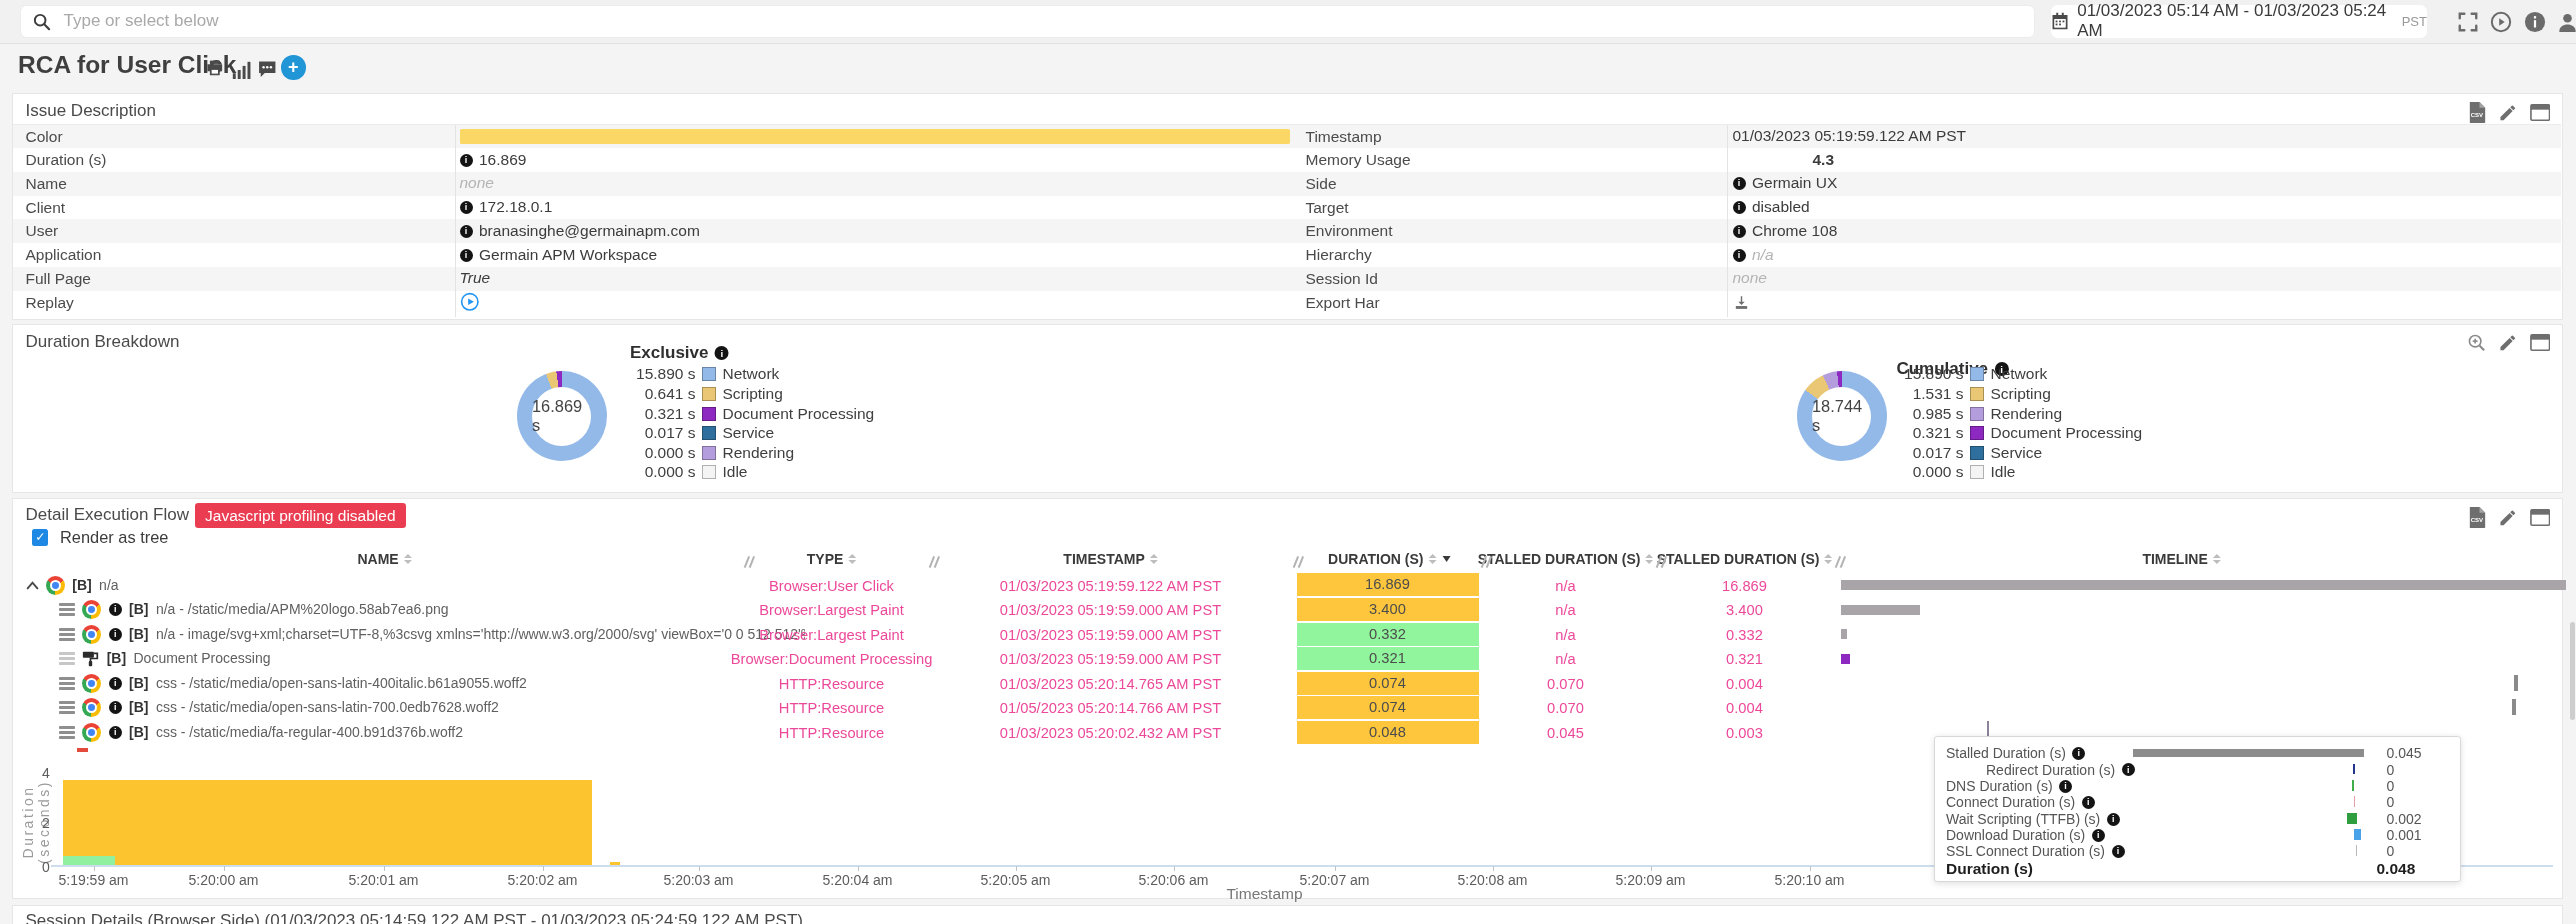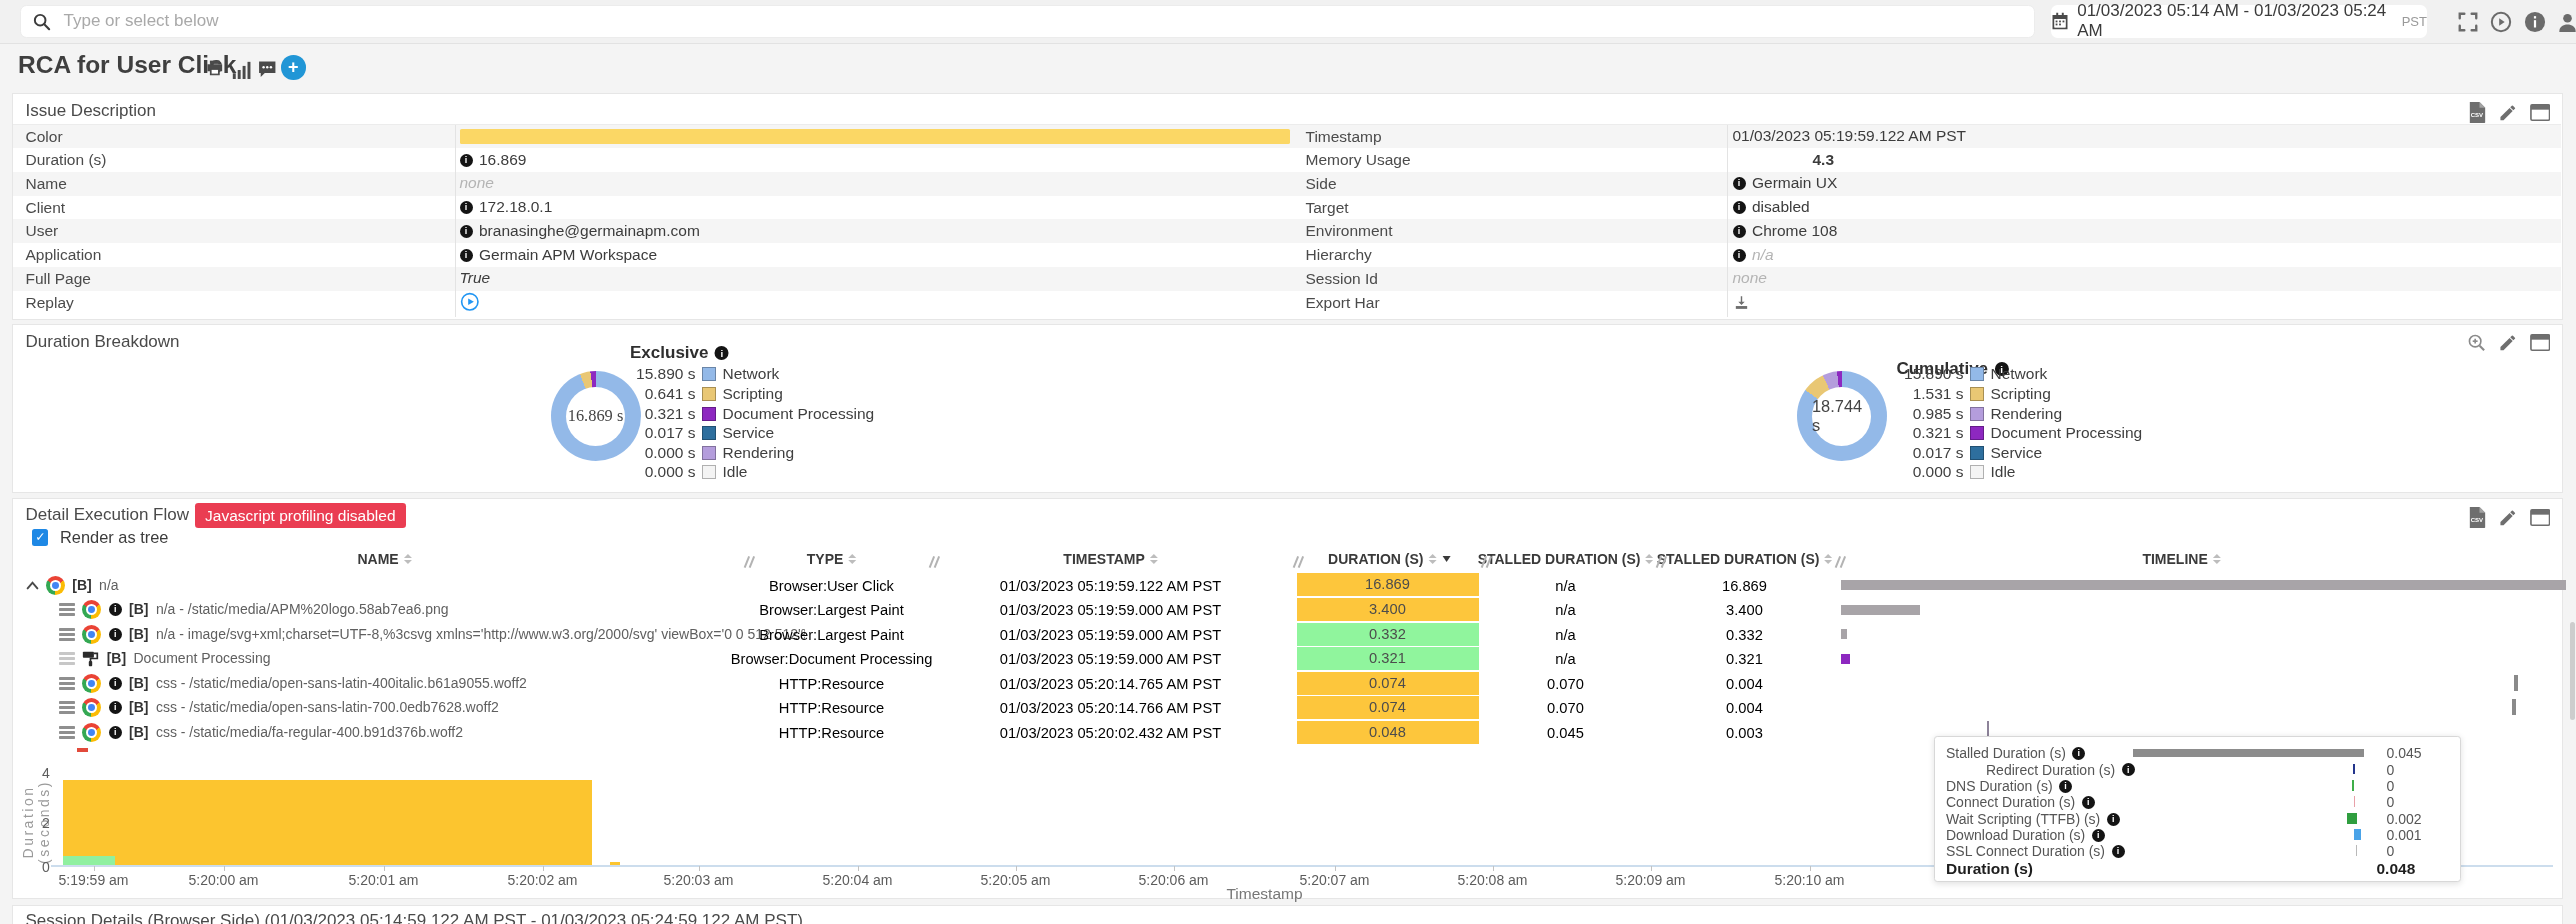--- a/index.html
+++ b/index.html
@@ -61,21 +61,21 @@
   .tri-up{width:0;height:0;border-left:4.1px solid transparent;border-right:4.1px solid transparent;border-bottom:4.9px solid #bdbdbd;}
   .tri-dn{width:0;height:0;border-left:4.1px solid transparent;border-right:4.1px solid transparent;border-top:4.9px solid #bdbdbd;}
   .tri-sorted{width:0;height:0;border-left:4.9px solid transparent;border-right:4.9px solid transparent;border-top:6.5px solid #3a3a3a;margin-left:1.6px;}
   .handle{position:absolute;top:57px;width:14.7px;height:12.3px;cursor:col-resize;}
   .handle i{position:absolute;top:0;width:1.6px;height:11.5px;background:#b3b3b3;transform:rotate(22deg);}
   .handle i:first-child{left:4.1px;} .handle i:last-child{left:9px;}
 
   .tr-name{position:absolute;height:24.5px;display:flex;align-items:center;gap:7.4px;width:746px;overflow:hidden;cursor:pointer;}
   .tr-text{font-size:14px;color:#5f5f5f;white-space:nowrap;}
   .tr-b{font-size:14px;font-weight:bold;color:#333;}
-  .cell-c{position:absolute;transform:translateX(-50%);font-size:14.7px;color:#000000;white-space:nowrap;}
+  .cell-c{position:absolute;transform:translateX(-50%);font-size:14.7px;color:#ec4899;white-space:nowrap;}
   .dur-cell{position:absolute;width:182px;height:23px;line-height:23px;text-align:center;font-size:14.7px;color:#4c4c4c;}
   .tl-bar{position:absolute;}
   .menu-ic{display:inline-flex;flex-direction:column;gap:2.5px;flex:0 0 auto;cursor:pointer;}
   .menu-ic i{width:16.4px;height:2.5px;background:#8f8f8f;border-radius:0.8px;}
   .menu-ic.light i{background:#c7c7c7;}
   .chrome{width:19px;height:19px;border-radius:50%;background:conic-gradient(from 60deg,#fbbc05 0 120deg,#34a853 0 240deg,#ea4335 0 360deg);position:relative;flex:0 0 auto;}
   .chrome::after{content:"";position:absolute;inset:4.1px;border-radius:50%;background:#4285f4;border:2.5px solid #fff;box-sizing:border-box;}
   .info-sm{display:inline-flex;width:13px;height:13px;border-radius:50%;background:#141414;color:#fff;font-size:9px;font-weight:bold;align-items:center;justify-content:center;flex:0 0 auto;}
 
   
@@ -323,21 +323,21 @@
           </svg>
       </span>
     </div>
 
     <div class="donut-title" style="left:667px;">
       <span>Exclusive</span>
       <span class="info-dot">
           <span>i</span>
         </span>
     </div>
-    <div class="donut" id="donut-exclusive" style="left: 538px; top: 46px; background: conic-gradient(rgb(147, 185, 232) 0deg, rgb(147, 185, 232) 339.107deg, rgb(233, 199, 116) 339.107deg, rgb(233, 199, 116) 352.787deg, rgb(141, 40, 192) 352.787deg, rgb(141, 40, 192) 359.637deg, rgb(46, 111, 158) 359.637deg, rgb(46, 111, 158) 360deg); font-family: Liberation Serif, serif;">
+    <div class="donut" id="donut-exclusive" style="left: 504px; top: 46px; background: conic-gradient(rgb(147, 185, 232) 0deg, rgb(147, 185, 232) 339.107deg, rgb(233, 199, 116) 339.107deg, rgb(233, 199, 116) 352.787deg, rgb(141, 40, 192) 352.787deg, rgb(141, 40, 192) 359.637deg, rgb(46, 111, 158) 359.637deg, rgb(46, 111, 158) 360deg);">
       <div class="donut-hole">
           <span>16.869 s</span>
         </div>
     </div>
     <div id="legend-exclusive">
         <div class="legend-row" style="left: 619px; top: 39px;">
           <span class="legend-val">15.890 s</span>
           <span class="legend-sw" style="background:#93b9e8;"></span>
           <span>Network</span>
         </div>
@@ -613,21 +613,21 @@
             <i></i>
             <i></i>
             <i></i>
           </span>
           <span class="chrome"></span>
           <span class="info-sm">i</span>
           <span class="tr-b">[B]</span>
           <span class="tr-text">css - /static/media/open-sans-latin-700.0edb7628.woff2</span>
         </div>
         <div class="cell-c" style="left: 819px; top: 201px;">HTTP:Resource</div>
-        <div class="cell-c" style="left: 1098px; top: 201px;">01/03/2023 05:20:14.766 AM PST</div>
+        <div class="cell-c" style="left: 1098px; top: 201px;">01/05/2023 05:20:14.766 AM PST</div>
         <div class="dur-cell" style="left: 1284px; top: 197px; background: rgb(253, 198, 60);">0.074</div>
         <div class="cell-c" style="left: 1553px; top: 201px;">0.070</div>
         <div class="cell-c" style="left: 1732px; top: 201px;">0.004</div>
         <div class="tl-bar" style="left: 2499px; top: 200px; width: 4.1px; height: 16.4px; background: rgb(138, 138, 138);"></div>
         <div class="tr-name" style="left: 13px; top: 221px; padding-left: 33px;">
           <span class="menu-ic">
             <i></i>
             <i></i>
             <i></i>
           </span>

